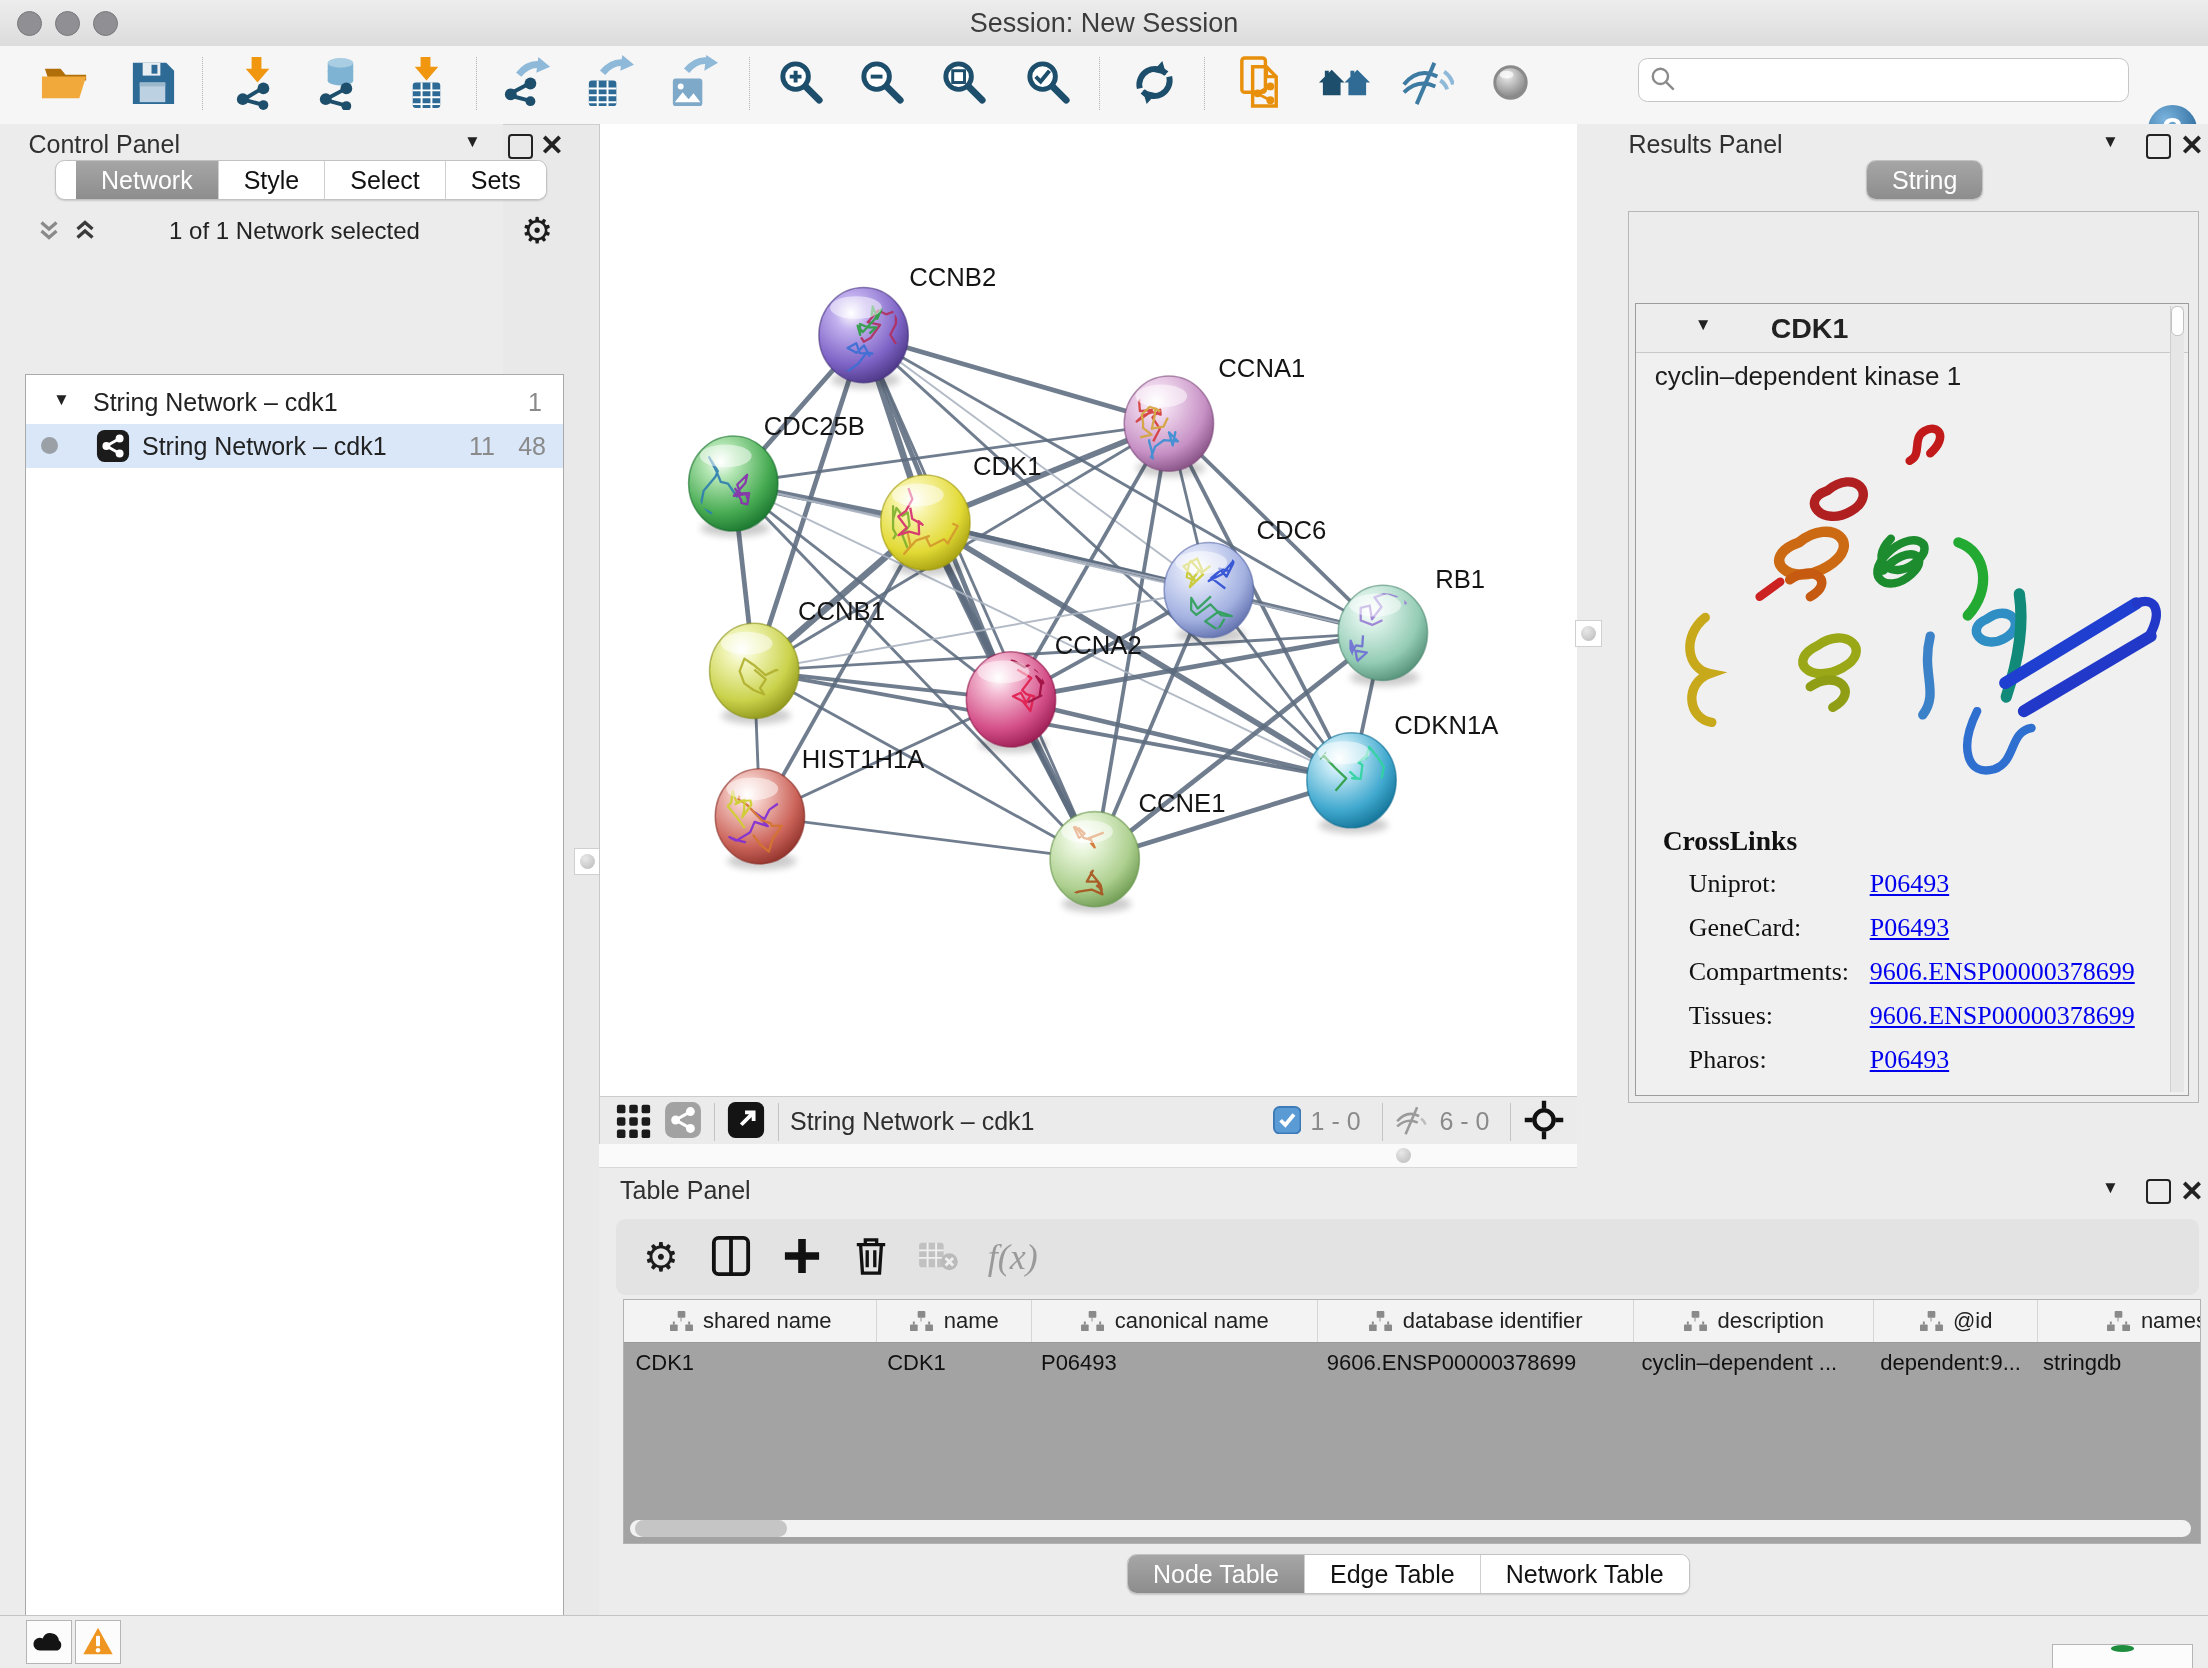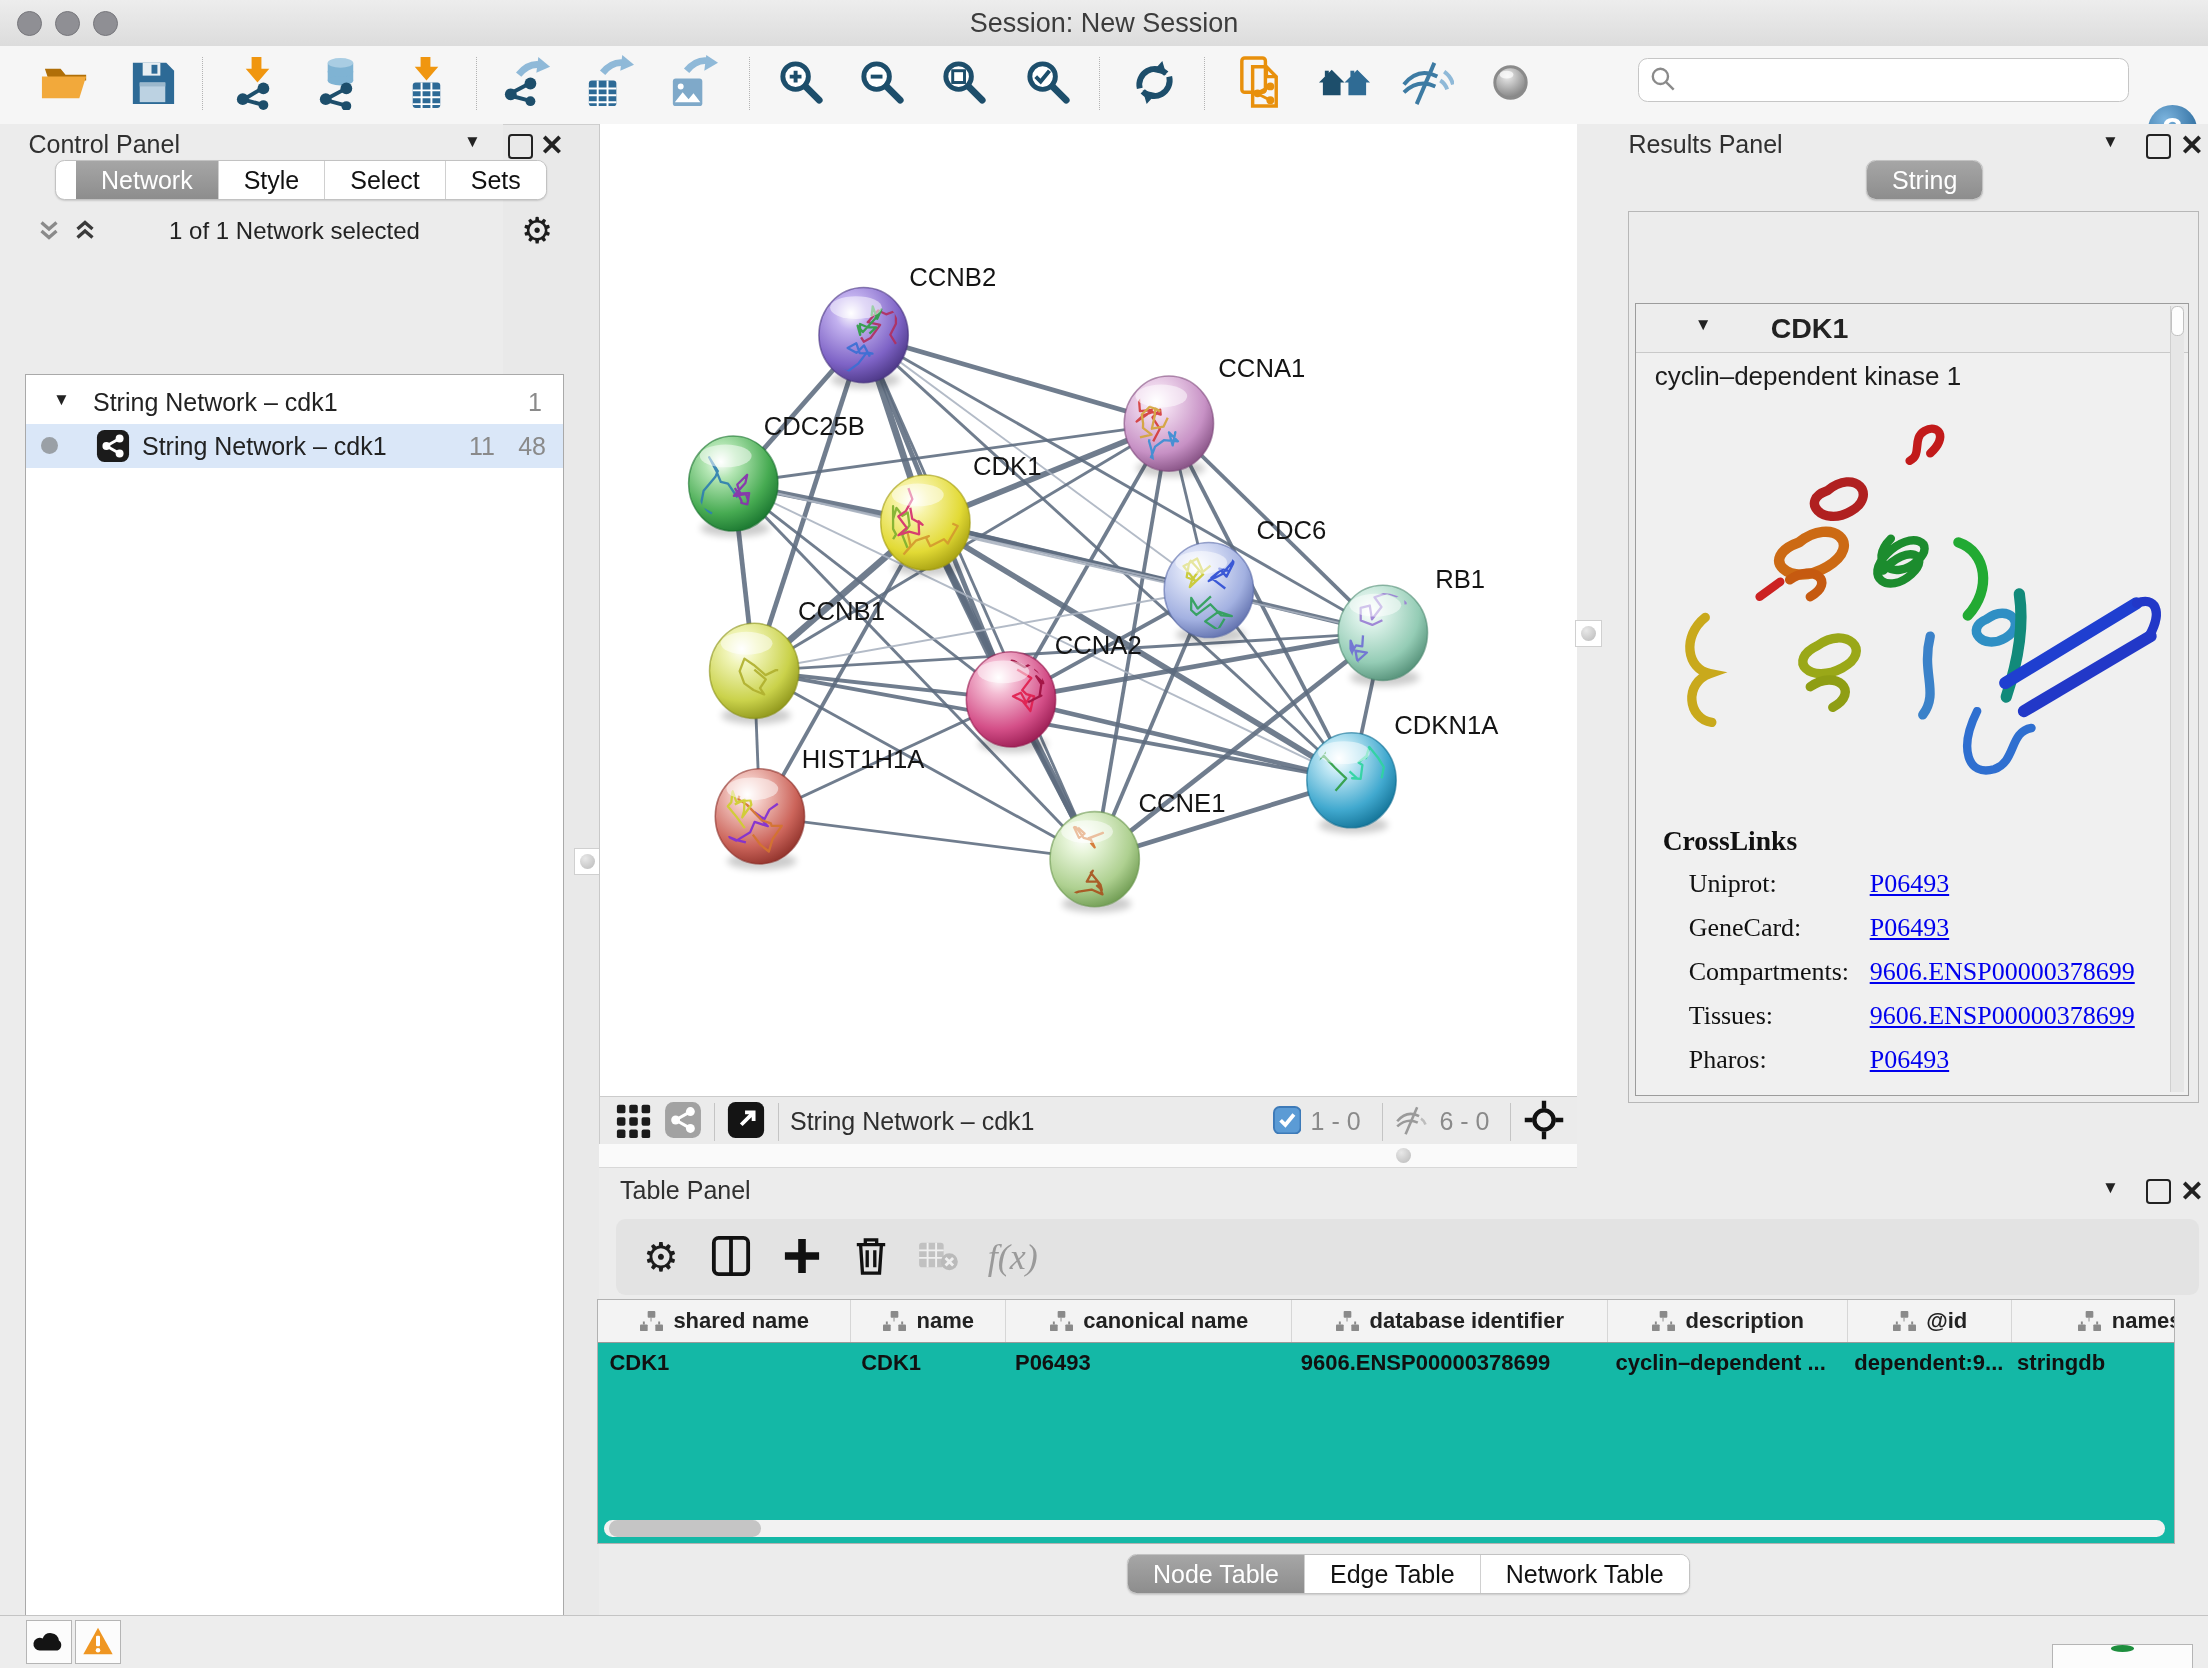--- a/index.html
+++ b/index.html
@@ -54,21 +54,21 @@
   .btn{background:linear-gradient(#ffffff,#f2f2f2);border:1px solid #bdbdbd;border-radius:7.6px;
     font-size:25px;color:#111;text-align:center;cursor:pointer;box-shadow:0 1px 1px rgba(0,0,0,.12);}
   .cdkbox{left:5.7px;top:91px;width:552px;height:791px;background:#f0f0f0;border:1.9px solid #9c9c9c;}
   .serif{font-family:"Liberation Serif",serif;}
   .xrow{height:44px;font-size:26px;display:flex;}
   .xlabel{width:181px;color:#111;}
   .xval{color:#0000ee;text-decoration:underline;cursor:pointer;}
   
   .ttoolbar{left:616px;top:1219px;width:1583px;height:76px;background:#e3e3e3;border-radius:9.5px;
     display:flex;align-items:center;}
-  .tbl{left:597px;top:1299px;width:1576px;height:243px;background:#14b8a6;border:1.9px solid #b2b2b2;overflow:hidden;font-weight:bold;}
+  .tbl{left:623px;top:1299px;width:1576px;height:243px;background:#a3a3a3;border:1.9px solid #b2b2b2;overflow:hidden;}
   .thead{display:flex;height:42px;background:#f3f3f3;border-bottom:1.9px solid #9a9a9a;}
   .th{display:flex;align-items:center;justify-content:center;gap:9.5px;font-size:22px;color:#222;
      border-right:1px solid #d6d6d6;flex:none;cursor:pointer;}
   .trowd{display:flex;height:40px;}
   .td{font-size:22px;color:#111;padding:0 11.4px;line-height:40px;flex:none;overflow:hidden;white-space:nowrap;}
   .hscroll{position:absolute;left:5.7px;bottom:5.7px;width:1561px;height:17px;background:#f2f2f2;border-radius:8.6px;}
   .hthumb{position:absolute;left:5.7px;top:0;width:152px;height:17px;background:#c5c5c5;border-radius:8.6px;cursor:pointer;}
   
   .statusbar{left:0;top:1615px;width:2208px;height:53px;background:#ededed;border-top:1px solid #c4c4c4;}
   .sbtn{top:1620px;width:44px;height:42px;background:#fcfcfc;border:1.9px solid #b5b5b5;

